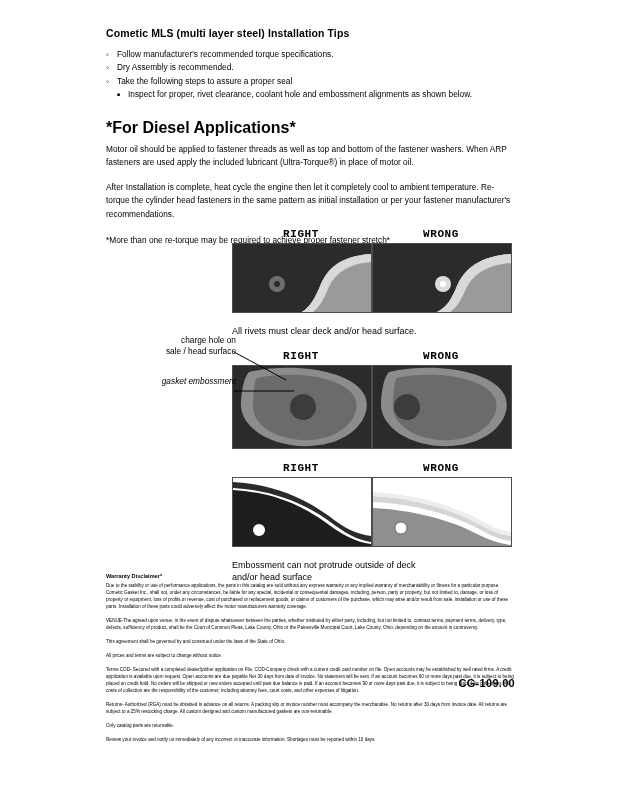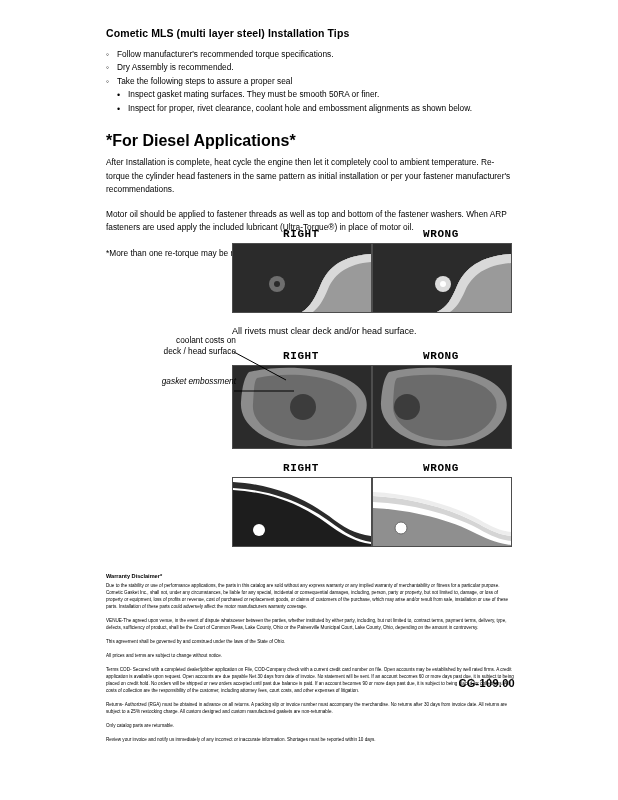--- a/index.html
+++ b/index.html
@@ -177,27 +177,27 @@
   <div class="content">
     <h1 class="title">Cometic MLS (multi layer steel) Installation Tips</h1>
 
     <ul class="bullet-list">
       <li><span class="marker">◦</span><span>Follow manufacturer's recommended torque specifications.</span></li>
       <li><span class="marker">◦</span><span>Dry Assembly is recommended.</span></li>
       <li><span class="marker">◦</span><span>Take the following steps to assure a proper seal</span></li>
     </ul>
 
     <ul class="sub-list">
-      <li><span class="marker">•</span><span>Inspect gasket mating surfaces.  They must be smooth 50RA or finer.</span></li>
+      <li><span class="marker">•</span></li>
       <li><span class="marker">•</span><span>Inspect for proper, rivet clearance, coolant hole and embossment alignments as shown below.</span></li>
     </ul>
 
     <h2 class="subhead">*For Diesel Applications*</h2>
+    <p class="body">Motor oil should be applied to fastener threads as well as top and bottom of the fastener washers. When ARP fasteners are used apply the included lubricant (Ultra-Torque®) in place of motor oil.</p>
     <p class="body">After Installation is complete, heat cycle the engine then let it completely cool to ambient temperature. Re-torque the cylinder head fasteners in the same pattern as initial installation or per your fastener manufacturer's recommendations.</p>
-    <p class="body">Motor oil should be applied to fastener threads as well as top and bottom of the fastener washers. When ARP fasteners are used apply the included lubricant (Ultra-Torque®) in place of motor oil.</p>
     <p class="note">*More than one re-torque may be required to achieve proper fastener stretch*</p>
   </div>
 
   <div class="figures">
 
     <div class="fig-group">
       <div class="fig-row">
         <div class="fig-col">
           <div class="fig-label">RIGHT</div>
           <div class="fig-box">
@@ -276,30 +276,31 @@
             <svg width="138" height="68" viewBox="0 0 138 68">
               <rect x="0" y="0" width="138" height="68" fill="#ffffff"></rect>
               <path d="M0,30 C40,32 78,42 104,56 C116,62 128,66 138,67 L138,68 L0,68 Z" fill="#8f8f8f"></path>
               <path d="M0,24 C42,26 80,37 106,51 C118,58 128,62 138,63 L138,58 C128,57 118,53 106,46 C80,32 42,20 0,18 Z" fill="#d5d5d5"></path>
               <path d="M0,18 C42,20 80,32 106,46 C118,53 128,57 138,58 L138,54 C128,53 119,49 107,42 C81,28 42,16 0,14 Z" fill="#ededed"></path>
               <circle cx="28" cy="50" r="6" fill="#ffffff" stroke="#6a6a6a" stroke-width="1"></circle>
             </svg>
           </div>
         </div>
       </div>
+      <div class="fig-caption"><span>Embossment can not protrude outside of deck<br>and/or head surface</span></div>
     </div>
 
   </div>
 
   <div class="callouts">
     <div>
-      <span>coolant costs on</span>
+      <span>charge hole on</span>
     </div>
     <div>
-      <span>deck / head surface</span>
+      <span>sale / head surface</span>
     </div>
     <div style="margin-top:19px;font-style:italic;">
       <span>gasket embossment</span>
     </div>
   </div>
   <svg style="position:absolute; left:234px; top:350px;" width="72" height="52">
     <line x1="0" y1="2" x2="52" y2="30" stroke="#000" stroke-width="1"></line>
     <line x1="0" y1="41" x2="60" y2="41" stroke="#000" stroke-width="1"></line>
   </svg>
 

